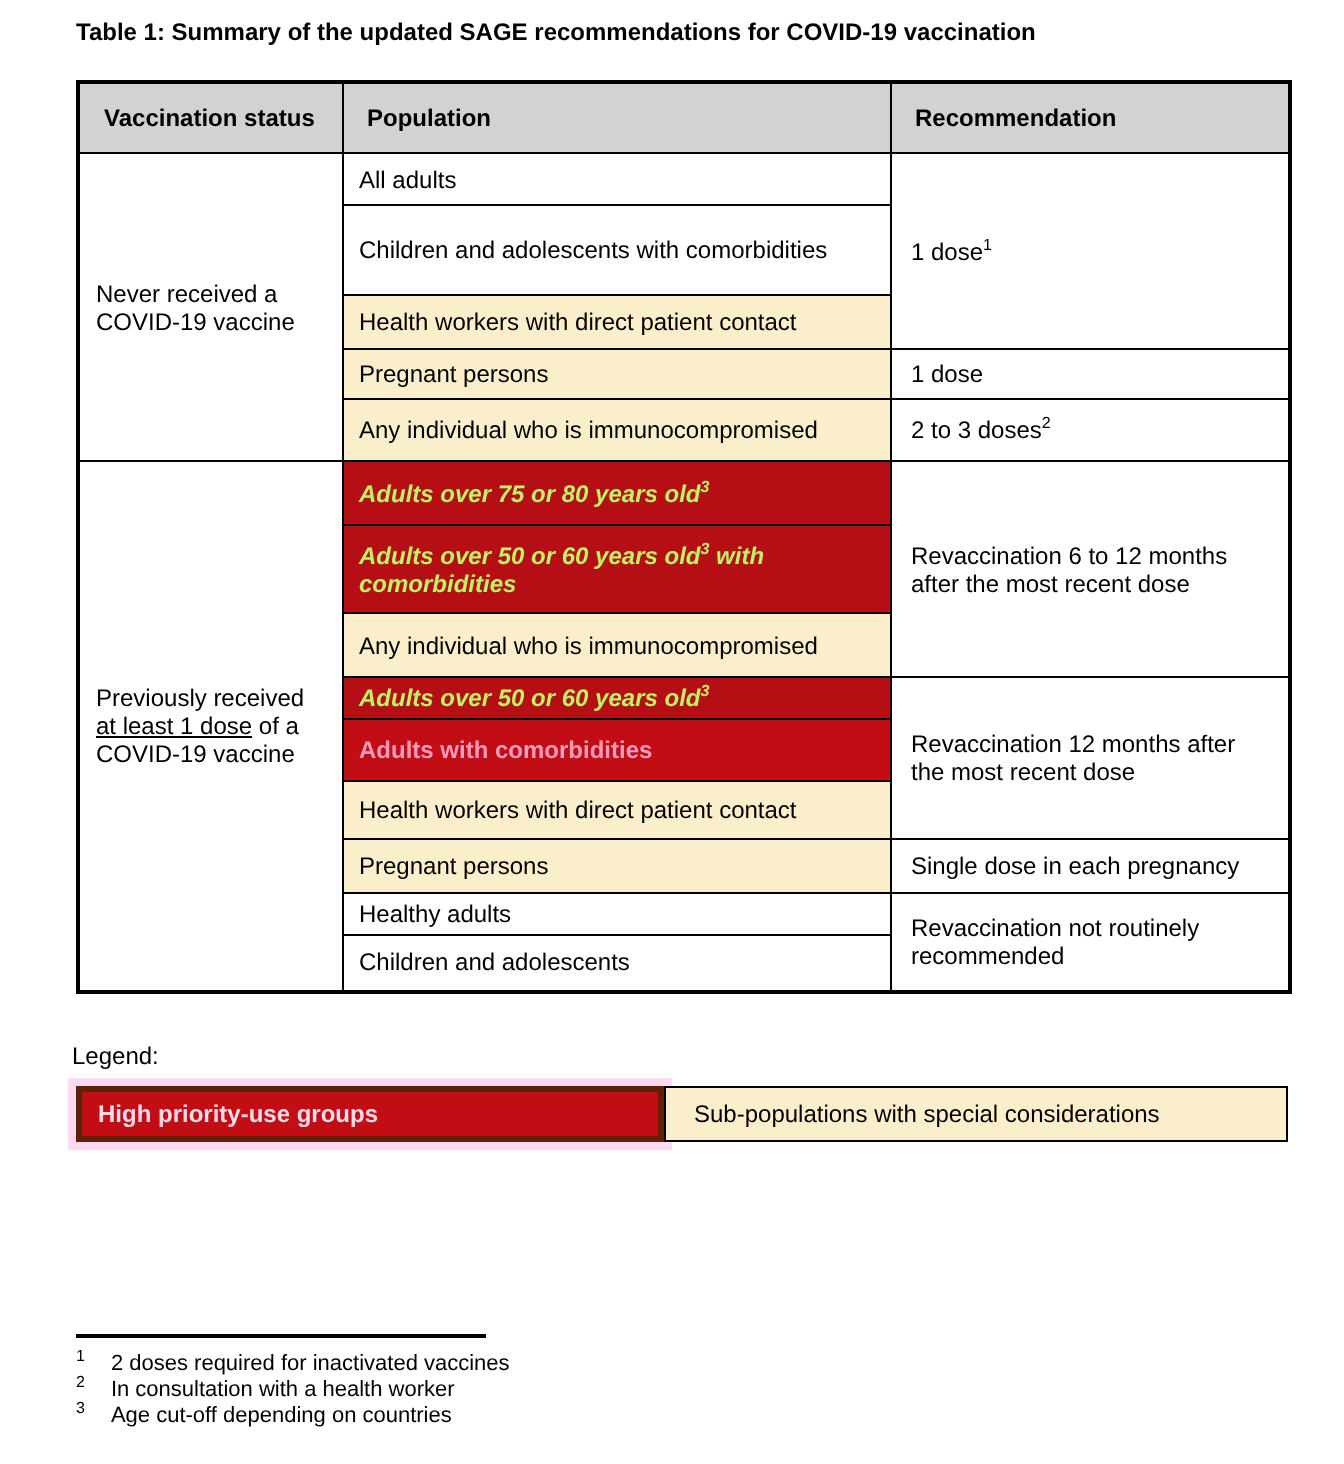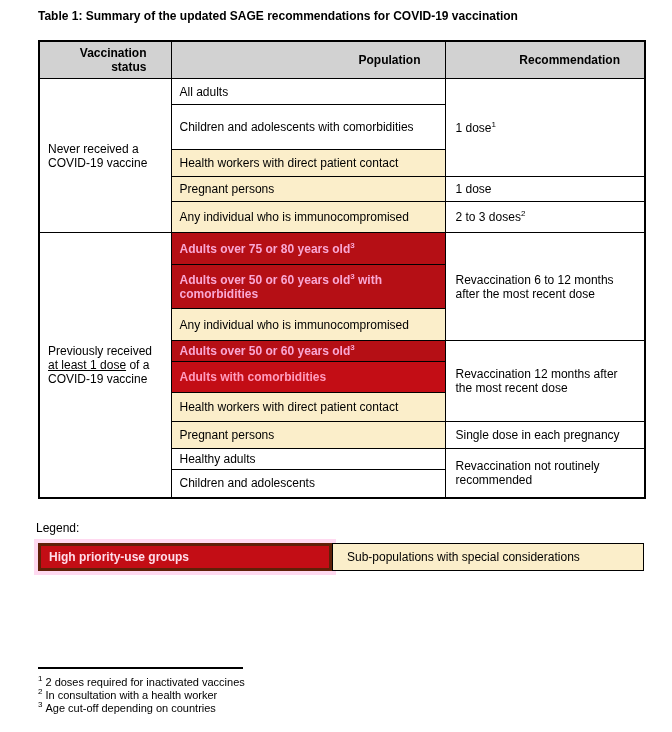--- a/index.html
+++ b/index.html
@@ -13,28 +13,28 @@
     position:absolute; left:38px; top:40px;
     width:606px; border-collapse:collapse; table-layout:fixed;
     border:2px solid #000;
   }
   col.c1{width:132px} col.c2{width:274px} col.c3{width:200px}
   .sage th, .sage td {
     border:1px solid #000; font-size:12px; line-height:14px;
     vertical-align:middle; overflow:hidden;
   }
   .sage th {
-    background:#d2d2d2; text-align:right; font-weight:bold; padding:4px 24px; height:26px;
+    background:#d2d2d2; text-align:left; font-weight:bold; padding:4px 12px; height:26px;
   }
   td.status { background:#fff; padding:3px 8px; }
   td.pop    { padding:3px 8px; }
   td.rec    { padding:3px 10px; background:#fff; }
   .white { background:#ffffff; }
   .cream { background:#fbeeca; }
-  .red   { background:#b50f15; color:#f9a8d4; font-weight:bold; }
+  .red   { background:#b50f15; color:#bef264; font-weight:bold;font-style:italic; }
   .red-hl{
     background:#c30d15; color:#ff9cbe; font-weight:bold;
     border:2px solid #5f2008;
     box-shadow:0 0 0 4px #ffd9f0;
     position:relative; z-index:2;
   }
   .u-span { text-decoration:underline; }
   sup.s { font-size:8px; line-height:0; }
 
   .legend-label { position:absolute; left:36px; top:521px; font-size:12px; }
@@ -46,21 +46,21 @@
     display:flex; align-items:center; padding-left:8px;
   }
   .legend-cream {
     flex:1; box-sizing:border-box; background:#fbeeca; border:1px solid #000;
     margin-left:0; font-size:12px; display:flex; align-items:center; padding-left:14px;
   }
 
   .foot-rule { position:absolute; left:38px; top:667px; width:205px; border-top:2px solid #000; }
   .footnotes { position:absolute; left:38px; top:676px; font-size:11px; line-height:13px; }
   .footnotes sup { font-size:8px; line-height:0; }
-  .footnotes .ft { margin-left:3px; }
+  .footnotes .ft { margin-left:13px; }
 </style>
 </head>
 <body>
 
 <div class="page">
 
   <div class="title">Table 1: Summary of the updated SAGE recommendations for COVID-19 vaccination</div>
 
   <table class="sage">
     <colgroup>

